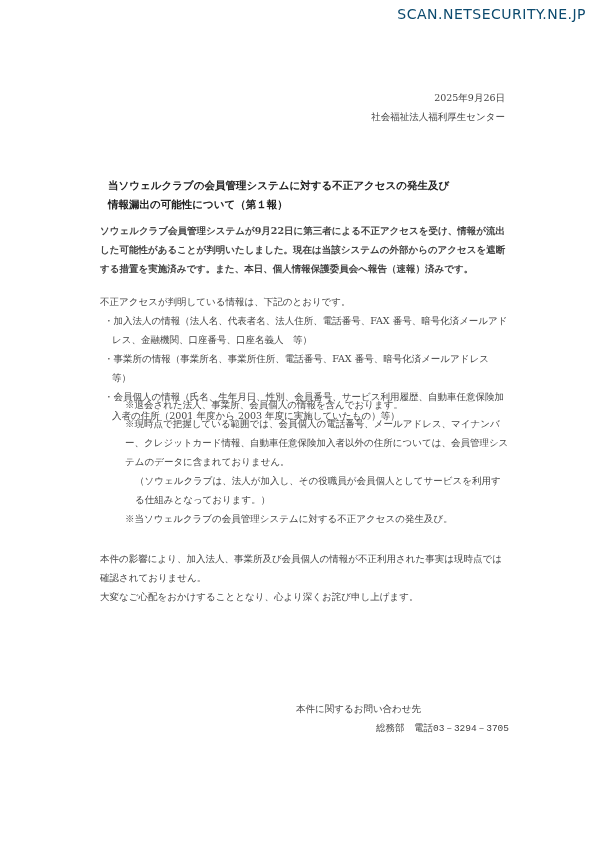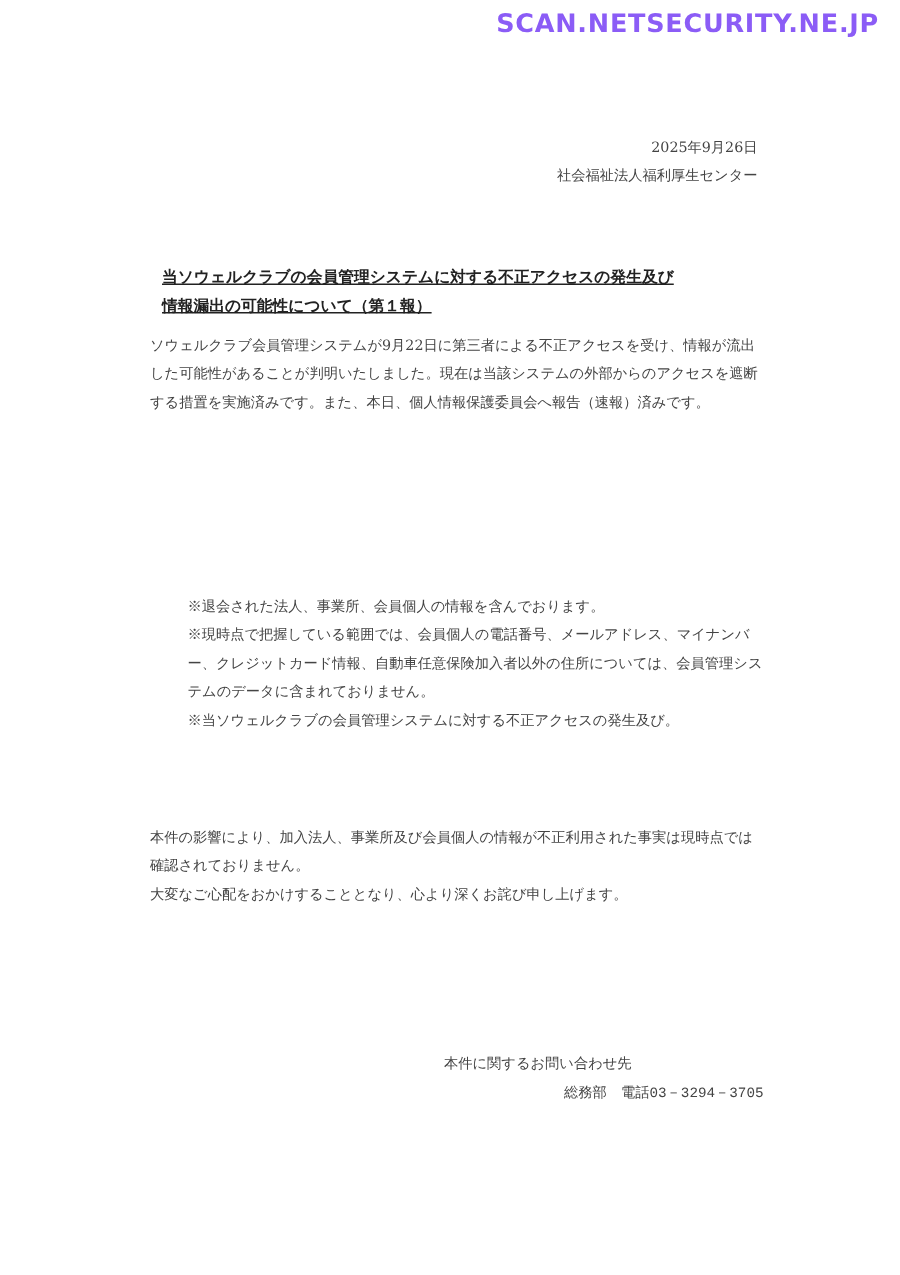--- a/index.html
+++ b/index.html
@@ -4,36 +4,36 @@
 <style>
   html, body { margin: 0; padding: 0; background: #ffffff; }
   body {
     width: 600px; height: 850px; position: relative; overflow: hidden;
     font-family: "DejaVu Serif", "Liberation Serif", serif;
     color: #3a3a3a;
   }
   .watermark {
     position: absolute; top: 6px; right: 14px;
     font-family: "DejaVu Sans", "Liberation Sans", sans-serif;
-    font-size: 17px; letter-spacing: 0.5px; color: #8b5cf6;
-    font-weight: bold;
+    font-size: 14px; letter-spacing: 0.5px; color: #0c4a6e;
+    font-weight: normal;
   }
   .doc { position: absolute; left: 0; top: 0; width: 600px; }
   .right { position: absolute; right: 95px; text-align: right; font-size: 9.5px; color: #444; white-space: nowrap; }
   .date { top: 92px; margin-left: 20px; }
   .org { top: 111px; }
   .title {
     position: absolute; left: 108px; top: 176px; width: 390px;
-    font-size: 10.5px; font-weight: bold; line-height: 19px; color: #222; text-decoration: underline;
+    font-size: 10.5px; font-weight: bold; line-height: 19px; color: #222;
   }
   .para {
     position: absolute; left: 100px; width: 410px;
     font-size: 9.5px; line-height: 19px; color: #444;
   }
-  .p1 { top: 221px; text-indent: 0; }
+  .p1 { top: 221px; text-indent: 0; font-weight: bold; }
   .p2 { top: 292px; }
   .bullet-list { list-style: none; margin: 0; padding: 0; }
   .bullet-list li { padding-left: 12px; text-indent: -8px; }
   .notes {
     position: absolute; left: 125px; width: 385px; top: 395px;
     font-size: 9.5px; line-height: 19px; color: #444;
   }
   .notes .indent { padding-left: 10px; }
   .p3 { top: 549px; }
   .contact {
@@ -52,25 +52,32 @@
   <div class="right org">社会福祉法人福利厚生センター</div>
 
   <div class="title">
     <div>当ソウェルクラブの会員管理システムに対する不正アクセスの発生及び</div>
     <div>情報漏出の可能性について（第１報）</div>
   </div>
 
   <div class="para p1">ソウェルクラブ会員管理システムが9月22日に第三者による不正アクセスを受け、情報が流出した可能性があることが判明いたしました。現在は当該システムの外部からのアクセスを遮断する措置を実施済みです。また、本日、個人情報保護委員会へ報告（速報）済みです。</div>
 
   <div class="para p2">
+    <div>不正アクセスが判明している情報は、下記のとおりです。</div>
+    <ul class="bullet-list">
+      <li>・加入法人の情報（法人名、代表者名、法人住所、電話番号、FAX 番号、暗号化済メールアドレス、金融機関、口座番号、口座名義人　等）</li>
+      <li>・事業所の情報（事業所名、事業所住所、電話番号、FAX 番号、暗号化済メールアドレス　等）</li>
+      <li>・会員個人の情報（氏名、生年月日、性別、会員番号、サービス利用履歴、自動車任意保険加入者の住所（2001 年度から 2003 年度に実施していたもの）等）</li>
+    </ul>
   </div>
 
   <div class="notes">
     <div>※退会された法人、事業所、会員個人の情報を含んでおります。</div>
     <div>※現時点で把握している範囲では、会員個人の電話番号、メールアドレス、マイナンバー、クレジットカード情報、自動車任意保険加入者以外の住所については、会員管理システムのデータに含まれておりません。</div>
+    <div class="indent">（ソウェルクラブは、法人が加入し、その役職員が会員個人としてサービスを利用する仕組みとなっております。）</div>
     <div>※当ソウェルクラブの会員管理システムに対する不正アクセスの発生及び。</div>
   </div>
 
   <div class="para p3">
     <div>本件の影響により、加入法人、事業所及び会員個人の情報が不正利用された事実は現時点では確認されておりません。</div>
     <div>大変なご心配をおかけすることとなり、心より深くお詫び申し上げます。</div>
   </div>
 
   <div class="contact">
     <div>本件に関するお問い合わせ先</div>

